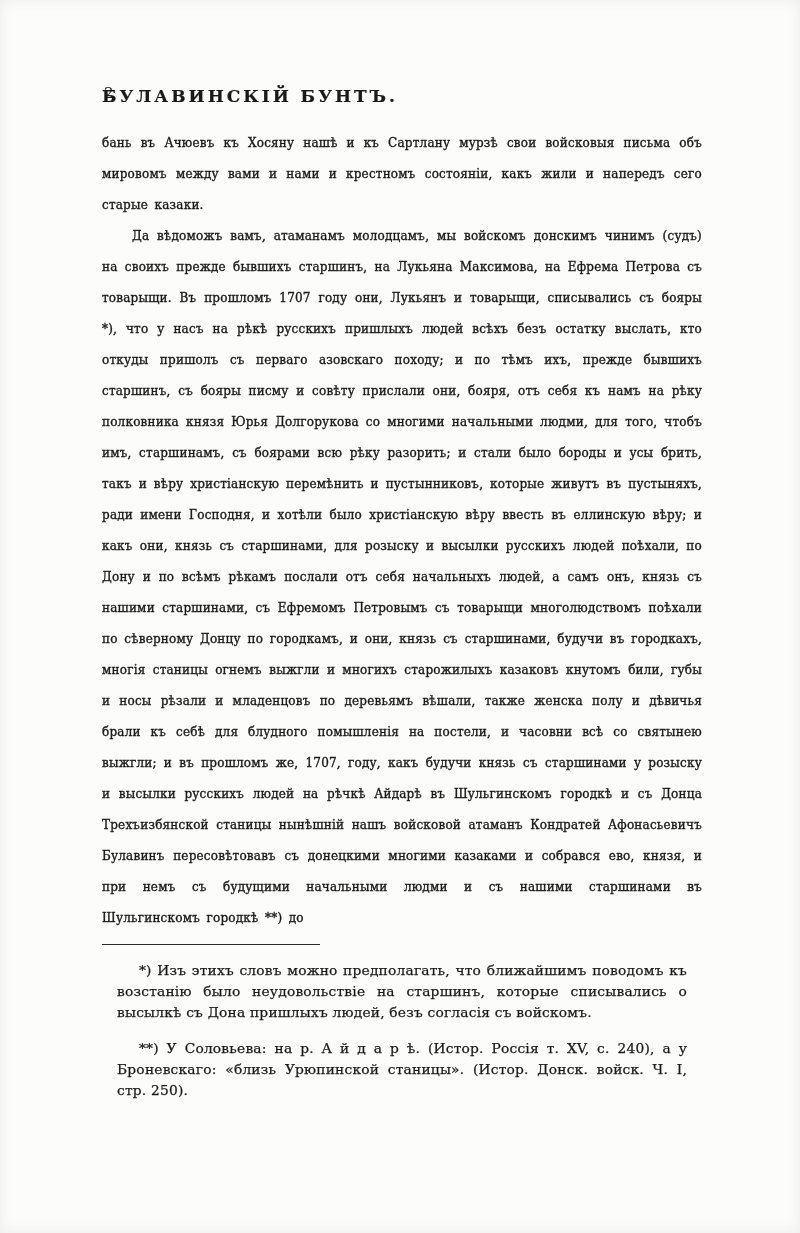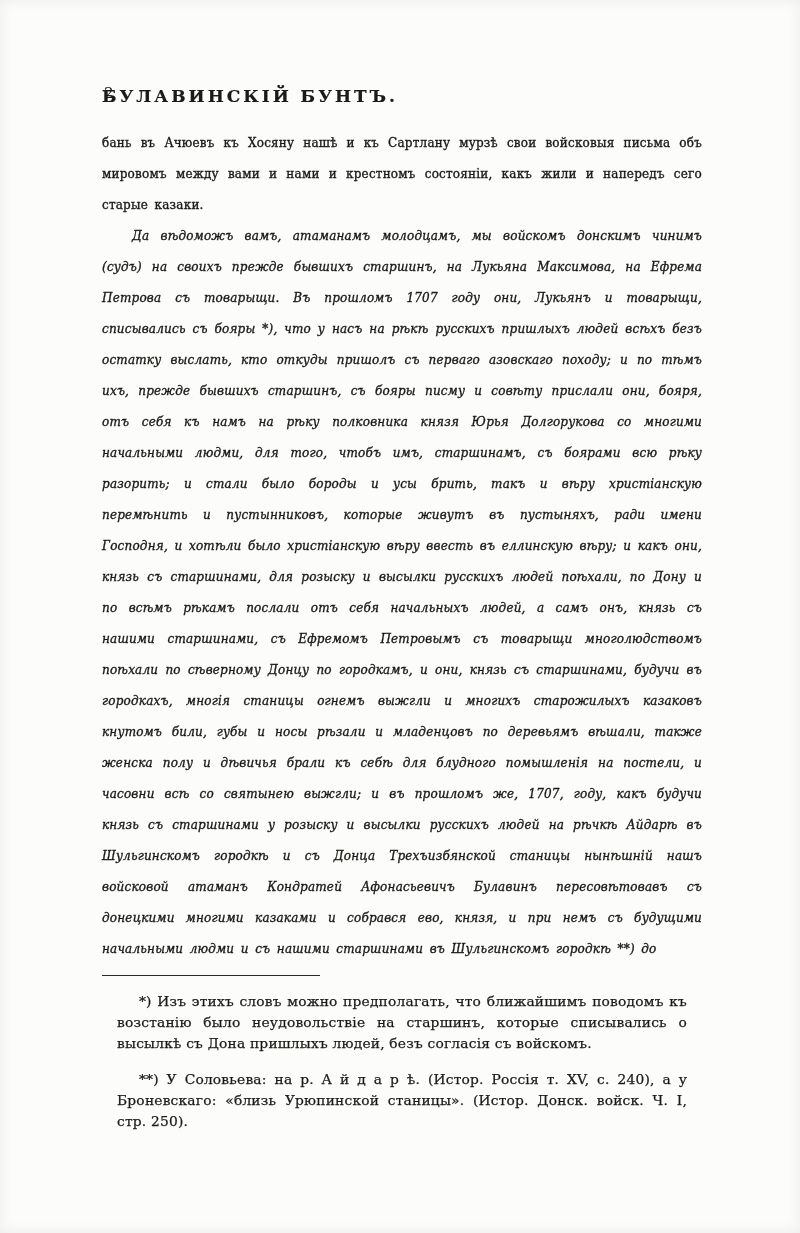--- a/index.html
+++ b/index.html
@@ -48,21 +48,20 @@
     line-height: 31px;
     letter-spacing: 0.2px;
     word-spacing: 2.5px;
     -webkit-text-stroke: 0.35px #1b1a17;
   }
   .body-text p {
     margin: 0;
   }
   .body-text p.indent {
     text-indent: 30px;
-    font-style: italic;
   }
   .footnote-rule {
     width: 218px;
     height: 0;
     border-top: 1.6px solid #2a2925;
     margin: 10px 0 7px 0;
   }
   .footnotes {
     text-align: justify;
     font-size: 13.8px;

